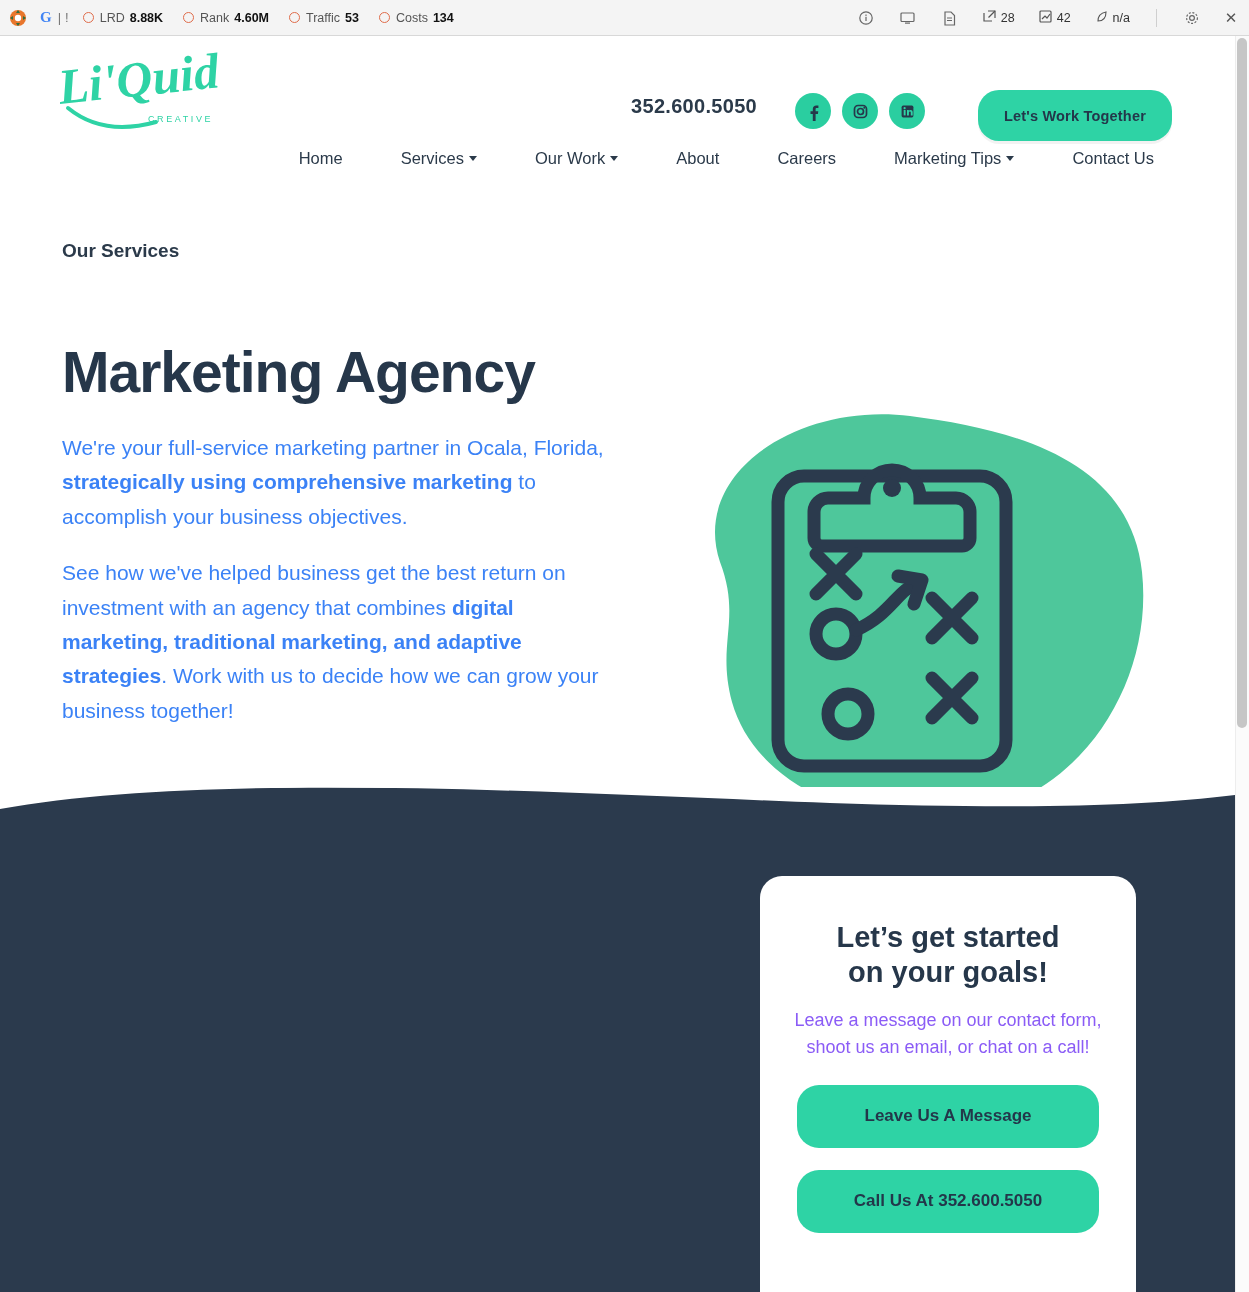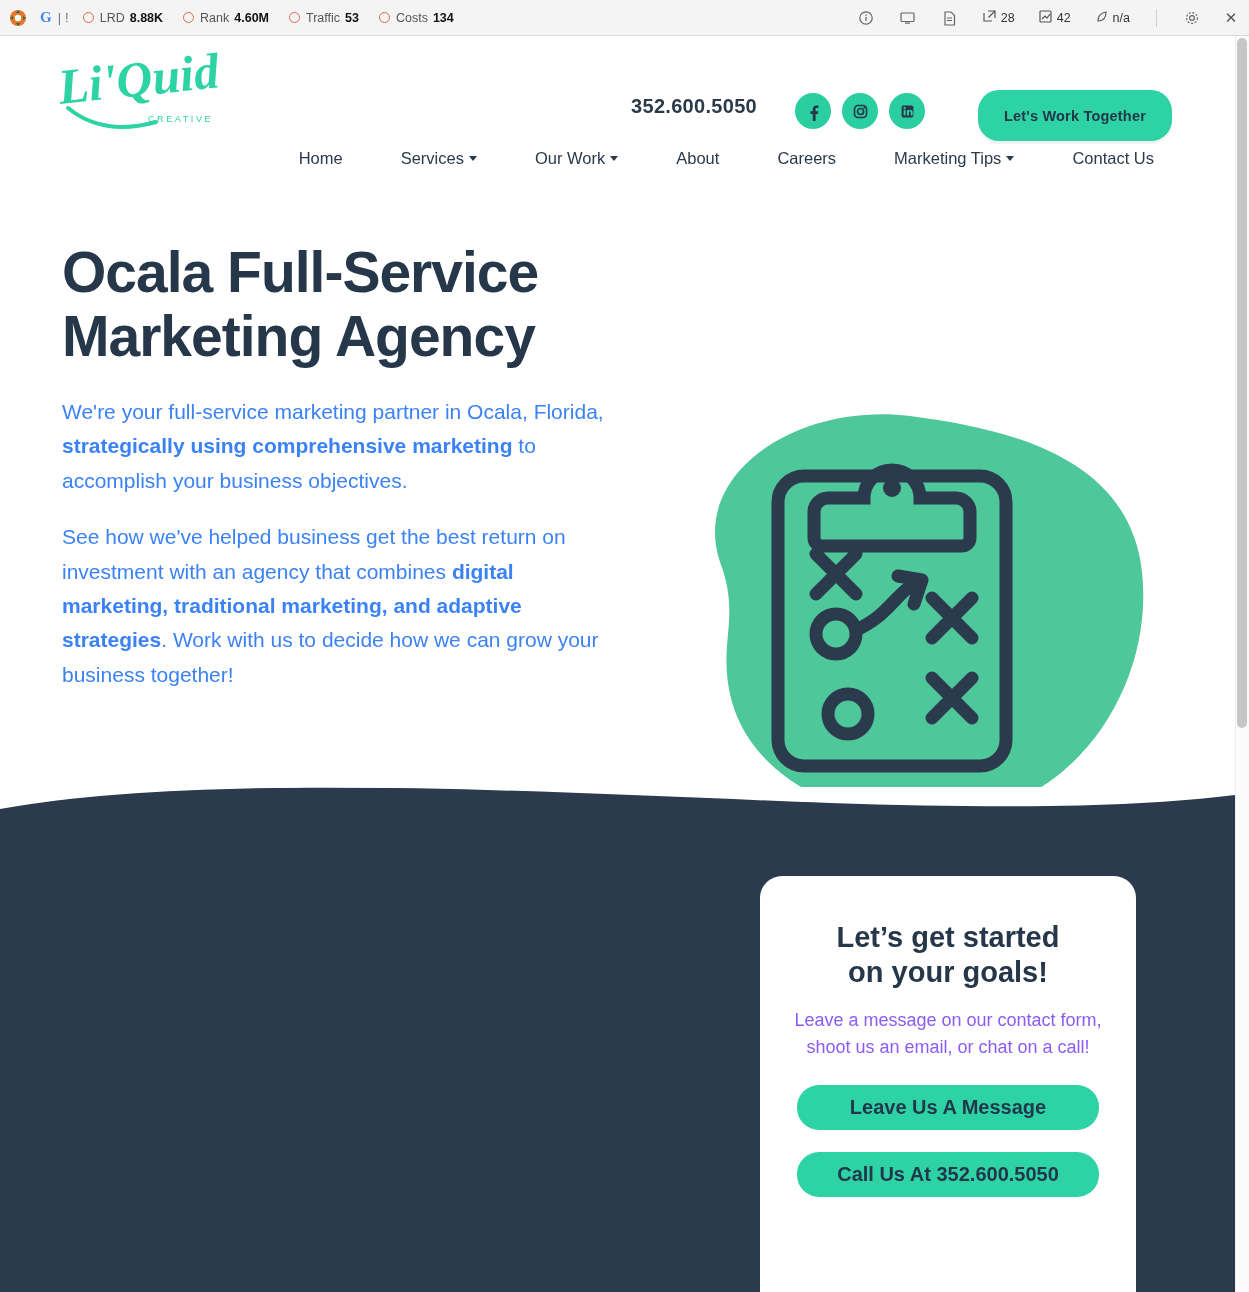--- a/index.html
+++ b/index.html
@@ -149,23 +149,23 @@
     text-align: center;
   }
   .card-title {
     font-size: 29px; line-height: 1.22; font-weight: bold; color: #26374a;
     margin-bottom: 16px;
   }
   .card-sub { font-size: 18px; line-height: 1.5; color: #8b5cf6; margin-bottom: 24px; }
   .pill {
     display: flex; align-items: center; justify-content: center;
     width: 302px; margin: 0 auto 22px auto;
-    min-height: 40px; padding: 9px 14px;
+    min-height: 40px; padding: 20px 14px;
     background: #2ed3a5; border-radius: 22px;
-    color: #23374a; font-size: 20px; font-weight: bold;
+    color: #23374a; font-size: 17px; font-weight: bold;
     line-height: 1.35; cursor: pointer; border: none;
     word-break: break-word;
   }
 </style>
 </head>
 <body>
 
 <div class="seo-bar">
   <div class="seo-left">
     <span class="seo-logo">
@@ -325,22 +325,23 @@
             <i class="caret"></i>
           </span>
         <span class="nav-item">
             <span>Contact Us</span>
           </span>
       </nav>
     </header>
 
     <section class="hero">
       <div class="hero-text">
+        <div class="eyebrow">Our Services</div>
         <h1 class="hero-title">
-          <span>Ocala Full-Service</span><br>
+          <br>
           <span>Marketing Agency</span>
         </h1>
         <p class="hero-p">
           <span>We're your full-service marketing partner in Ocala, Florida, </span><b>strategically using comprehensive marketing</b><span> to accomplish your business objectives.</span>
         </p>
         <p class="hero-p">
           <span>See how we've helped business get the best return on investment with an agency that combines </span><b>digital marketing, traditional marketing, and adaptive strategies</b><span>. Work with us to decide how we can grow your business together!</span>
         </p>
       </div>
 

